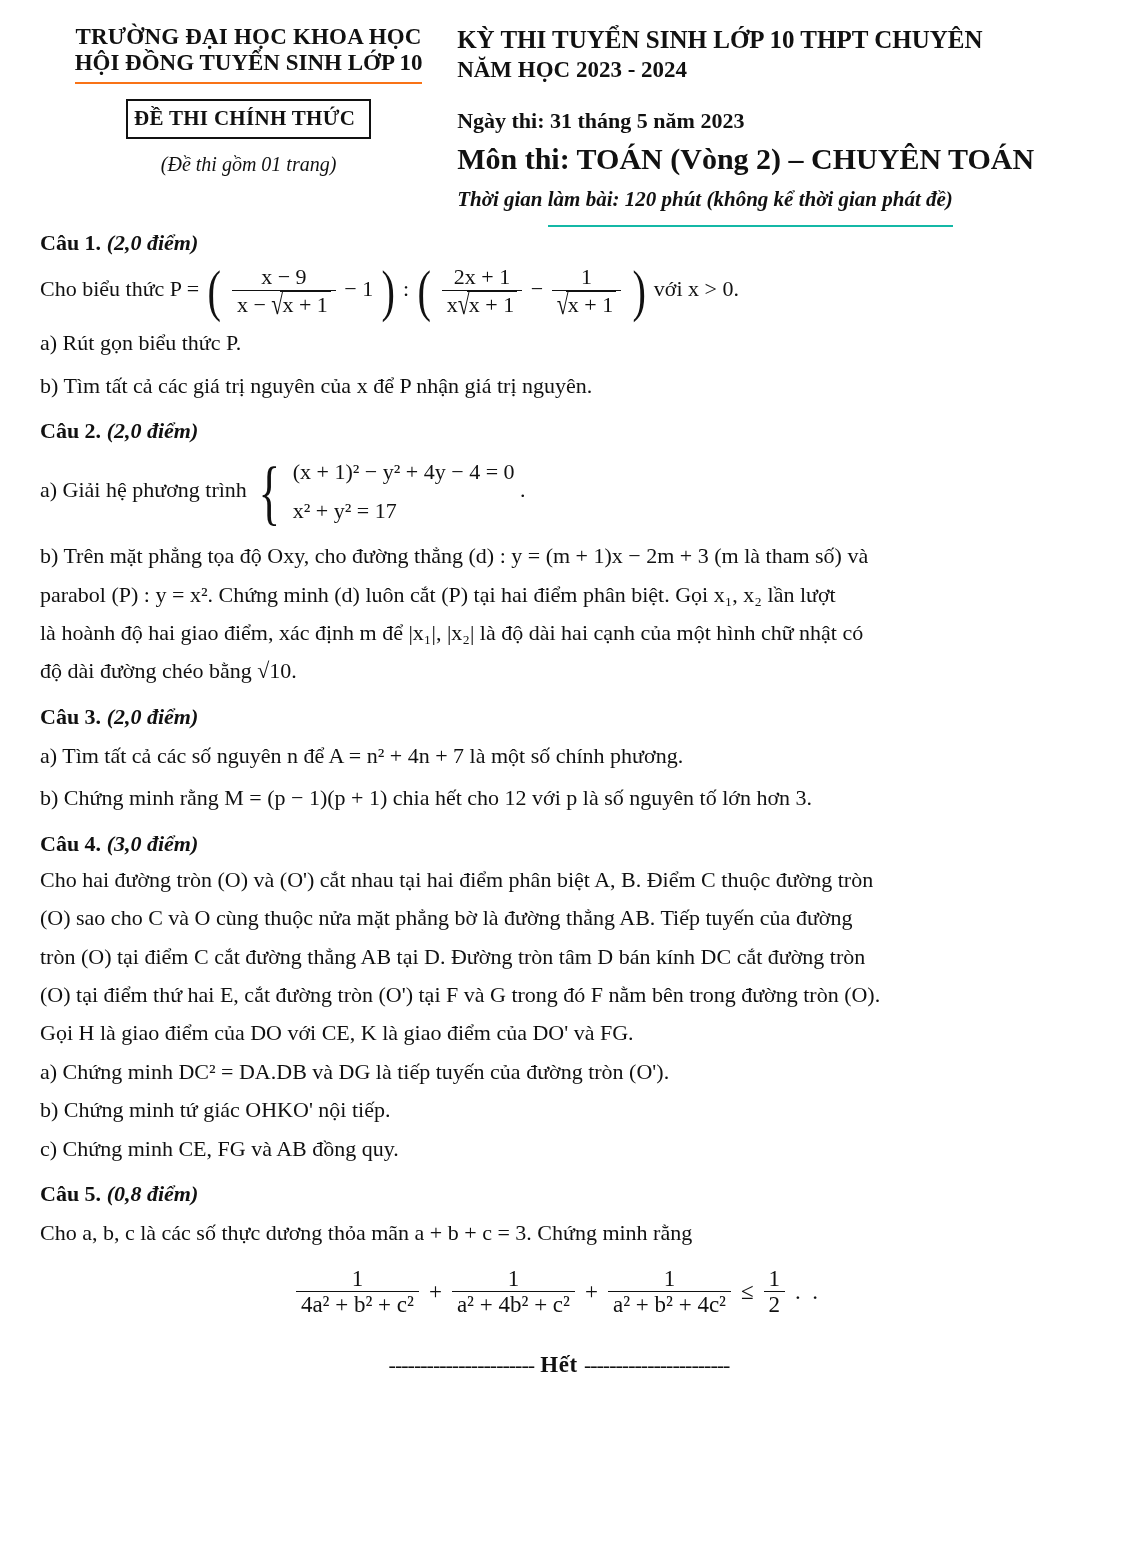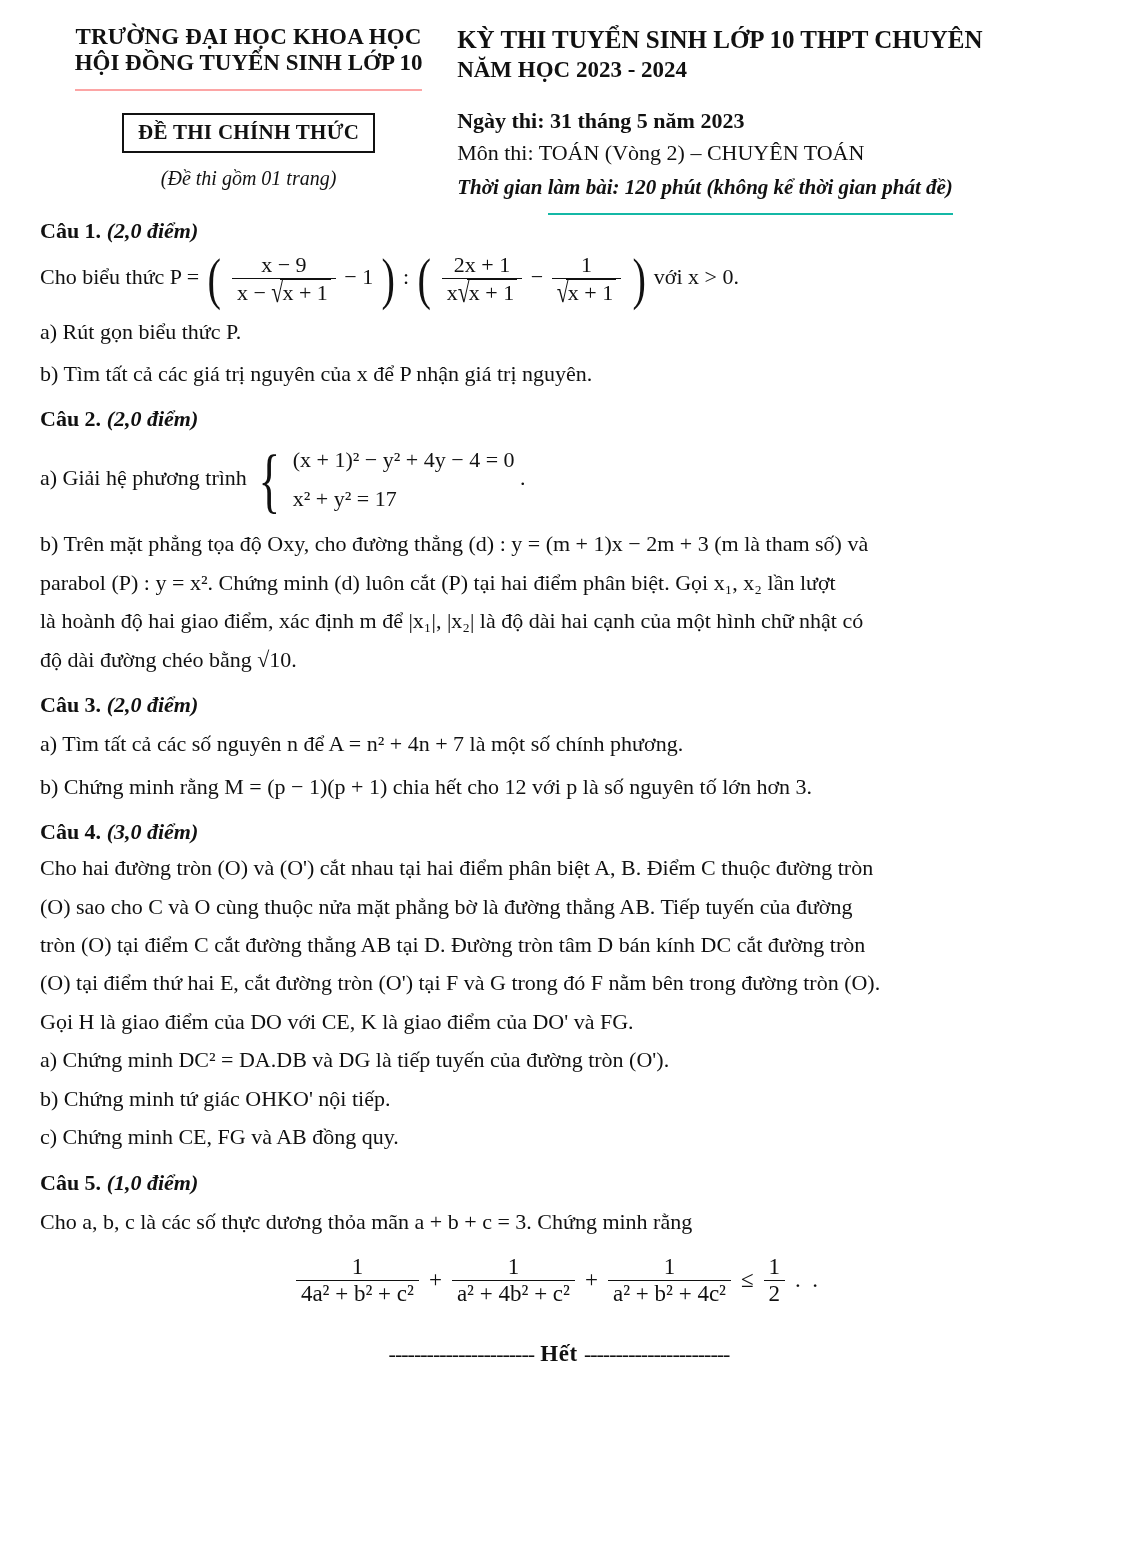--- a/index.html
+++ b/index.html
@@ -37,30 +37,30 @@
     font-weight: bold;
     font-size: 23px;
     letter-spacing: .2px;
     line-height: 1.15;
   }
   .council-line {
     font-weight: bold;
     font-size: 23px;
     line-height: 1.15;
     display: inline-block;
-    border-bottom: 2px solid #fca5a5;
-    padding-bottom: 12px;
+    border-bottom: 2px solid #f97316;
+    padding-bottom: 5px;
   }
   .exam-box {
     display: inline-block;
     border: 2px solid #111;
-    padding: 5px 14px 6px 14px;
+    padding: 5px 14px 6px 6px;
     font-weight: bold;
     font-size: 21px;
-    margin-top: 22px;
+    margin-top: 15px;
     letter-spacing: .3px;
   }
   .pages-note {
     font-style: italic;
     font-size: 20px;
     margin-top: 14px;
   }
 
   .header-right {
     width: 640px;
@@ -76,22 +76,22 @@
     font-size: 23px;
     line-height: 1.3;
   }
   .exam-date {
     font-weight: bold;
     font-size: 22px;
     line-height: 1.45;
     margin-top: 20px;
   }
   .exam-subject {
-    font-weight: normal;
-    font-size: 22px;
+    font-weight: bold;
+    font-size: 30px;
     line-height: 1.45;
   }
   .exam-time {
     font-weight: bold;
     font-style: italic;
     font-size: 21px;
     line-height: 1.45;
     margin-top: 3px;
   }
   .exam-time .u { border-bottom: 2px solid #14b8a6; padding-bottom: 14px;}
@@ -262,21 +262,21 @@
     <div class="para tight">(O) sao cho C và O cùng thuộc nửa mặt phẳng bờ là đường thẳng AB. Tiếp tuyến của đường</div>
     <div class="para tight">tròn (O) tại điểm C cắt đường thẳng AB tại D. Đường tròn tâm D bán kính DC cắt đường tròn</div>
     <div class="para tight">(O) tại điểm thứ hai E, cắt đường tròn (O') tại F và G trong đó F nằm bên trong đường tròn (O).</div>
     <div class="para tight">Gọi H là giao điểm của DO với CE, K là giao điểm của DO' và FG.</div>
     <div class="para tight">a) Chứng minh DC² = DA.DB và DG là tiếp tuyến của đường tròn (O').</div>
     <div class="para tight">b) Chứng minh tứ giác OHKO' nội tiếp.</div>
     <div class="para tight">c) Chứng minh CE, FG và AB đồng quy.</div>
 
     <div class="q-head">
       <span>Câu 5.</span>
-      <span class="pts">(1,0 điểm)</span>
+      <span class="pts">(0,8 điểm)</span>
     </div>
     <div class="para">Cho a, b, c là các số thực dương thỏa mãn a + b + c = 3. Chứng minh rằng</div>
 
     <div class="bigfrac-row">
       <span class="frac">
         <span class="num">1</span>
         <span class="den">4a² + b² + c²</span>
       </span>
       <span class="op">+</span>
       <span class="frac">

